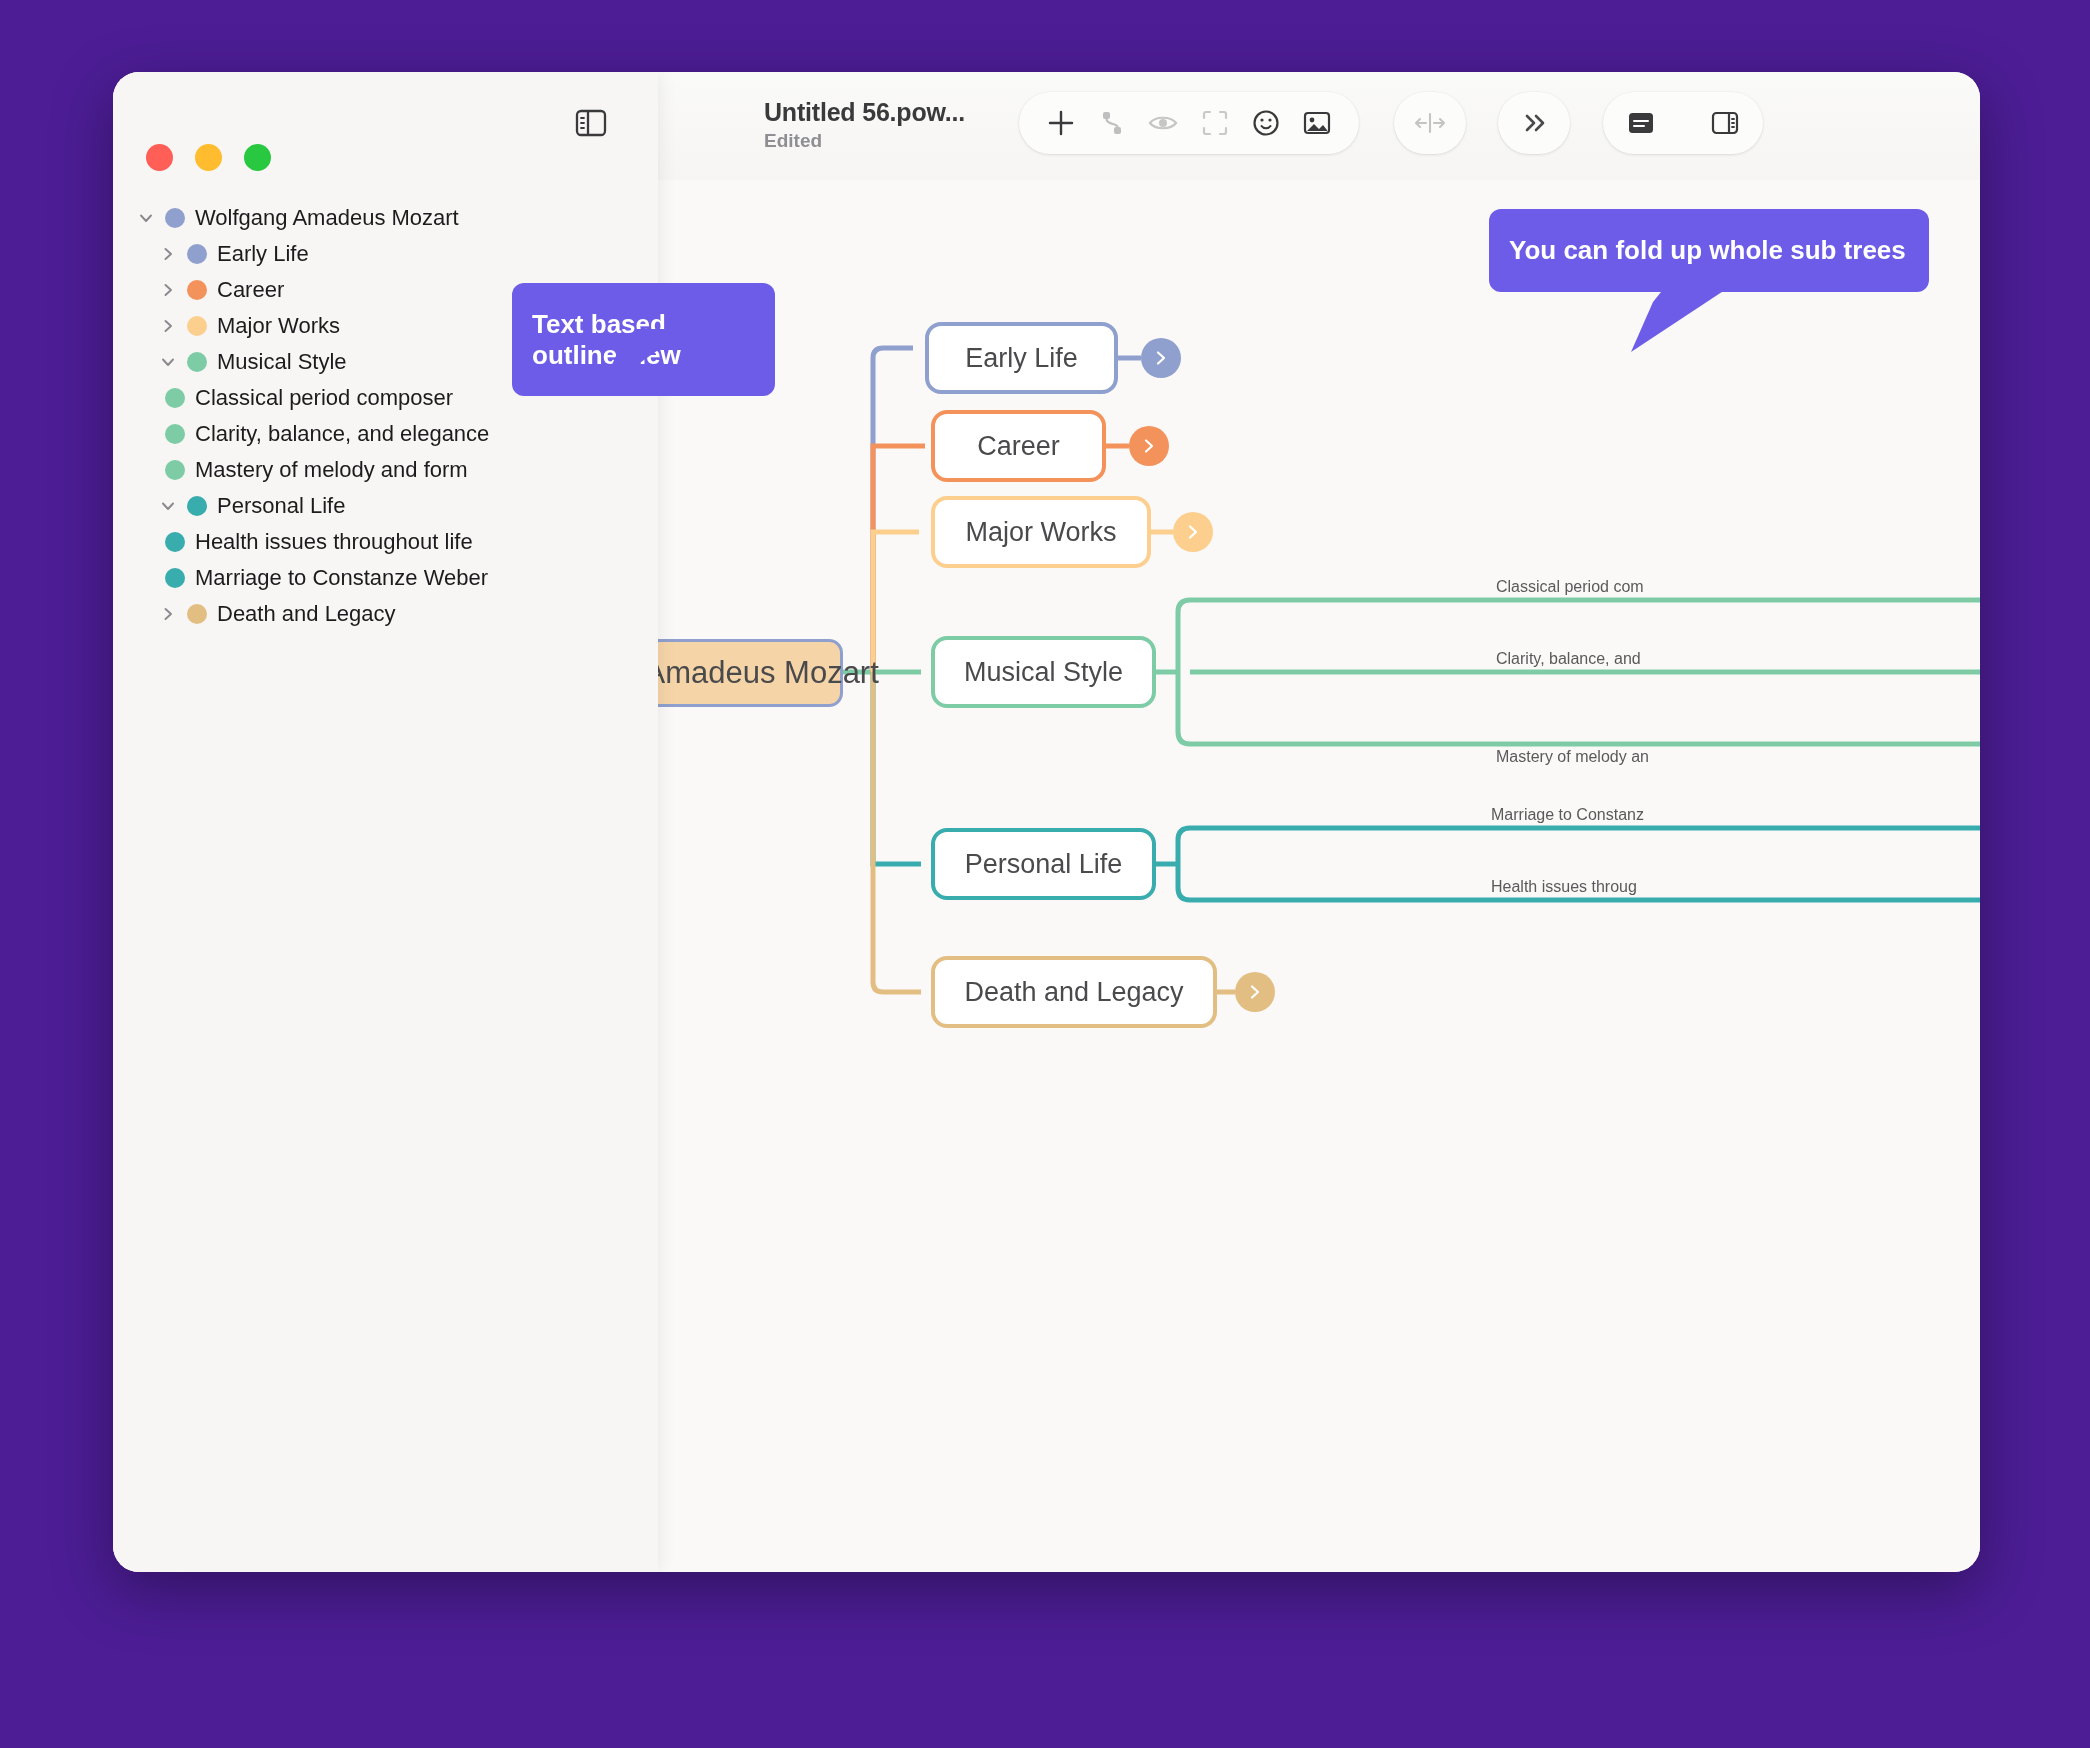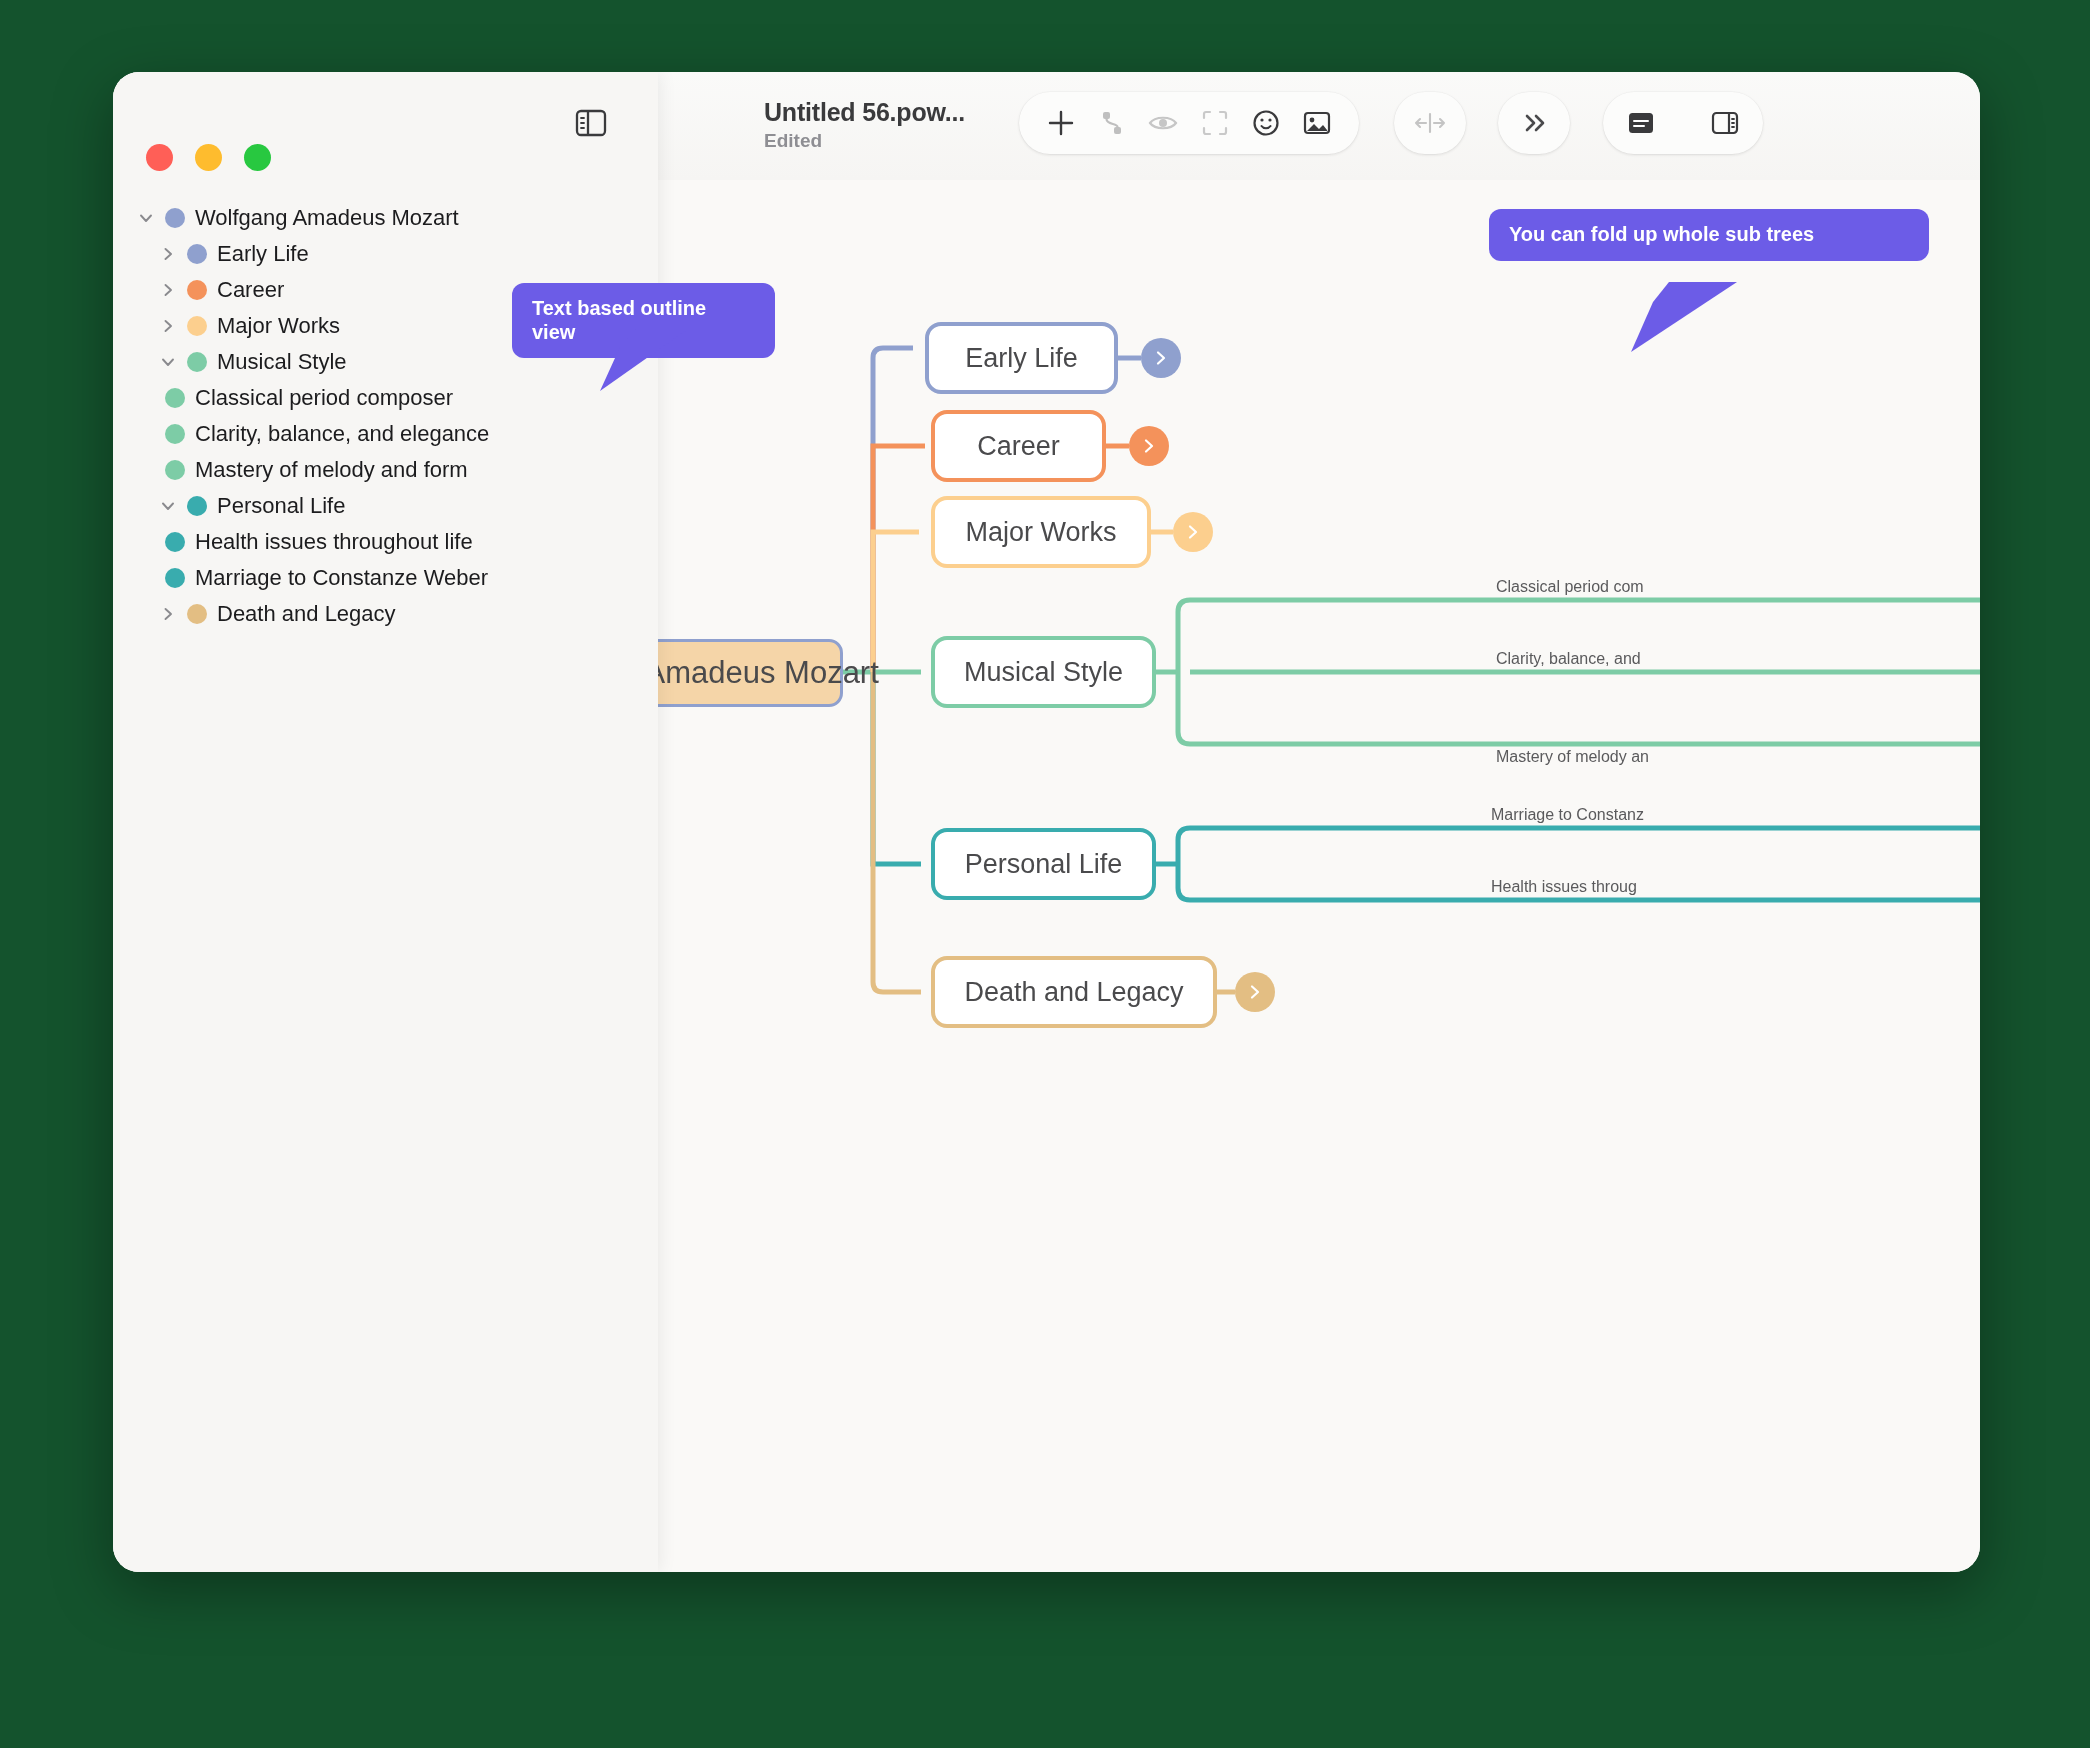--- a/index.html
+++ b/index.html
@@ -3,21 +3,21 @@
 <meta charset="utf-8">
 <style>
   * { box-sizing: border-box; margin: 0; padding: 0; }
   html, body {
     width: 2090px; height: 1748px;
     background: #000;
     font-family: "Liberation Sans", sans-serif;
     overflow: hidden;
   }
 
-  #stage { position: relative; width: 2090px; height: 1748px; background: #14532d; }
+  #stage { position: relative; width: 2090px; height: 1748px; background: #4c1d95; }
 
   
   .app-window {
     position: absolute;
     left: 113px; top: 72px;
     width: 1867px; height: 1500px;
     background: #FAF9F7;
     border-radius: 26px;
     overflow: hidden;
     box-shadow: 0 18px 60px rgba(0,0,0,0.35);
@@ -146,24 +146,24 @@
   .outline-row.lvl0 { padding-left: 20px; }
   .outline-row.lvl1 { padding-left: 42px; }
   .outline-row.lvl2 { }
 
   
   .callout {
     position: absolute;
     background: #6C5CE7;
     color: #FFFFFF;
     border-radius: 12px;
-    font-size: 20px;
+    font-size: 26px;
     font-weight: bold;
     line-height: 1.18;
-    padding: 14px 20px;
+    padding: 26px 20px;
     z-index: 20;
   }
   .callout .tail { position: absolute; }
 </style>
 </head>
 <body>
 
 <div id="stage">
 
   <div class="app-window">

